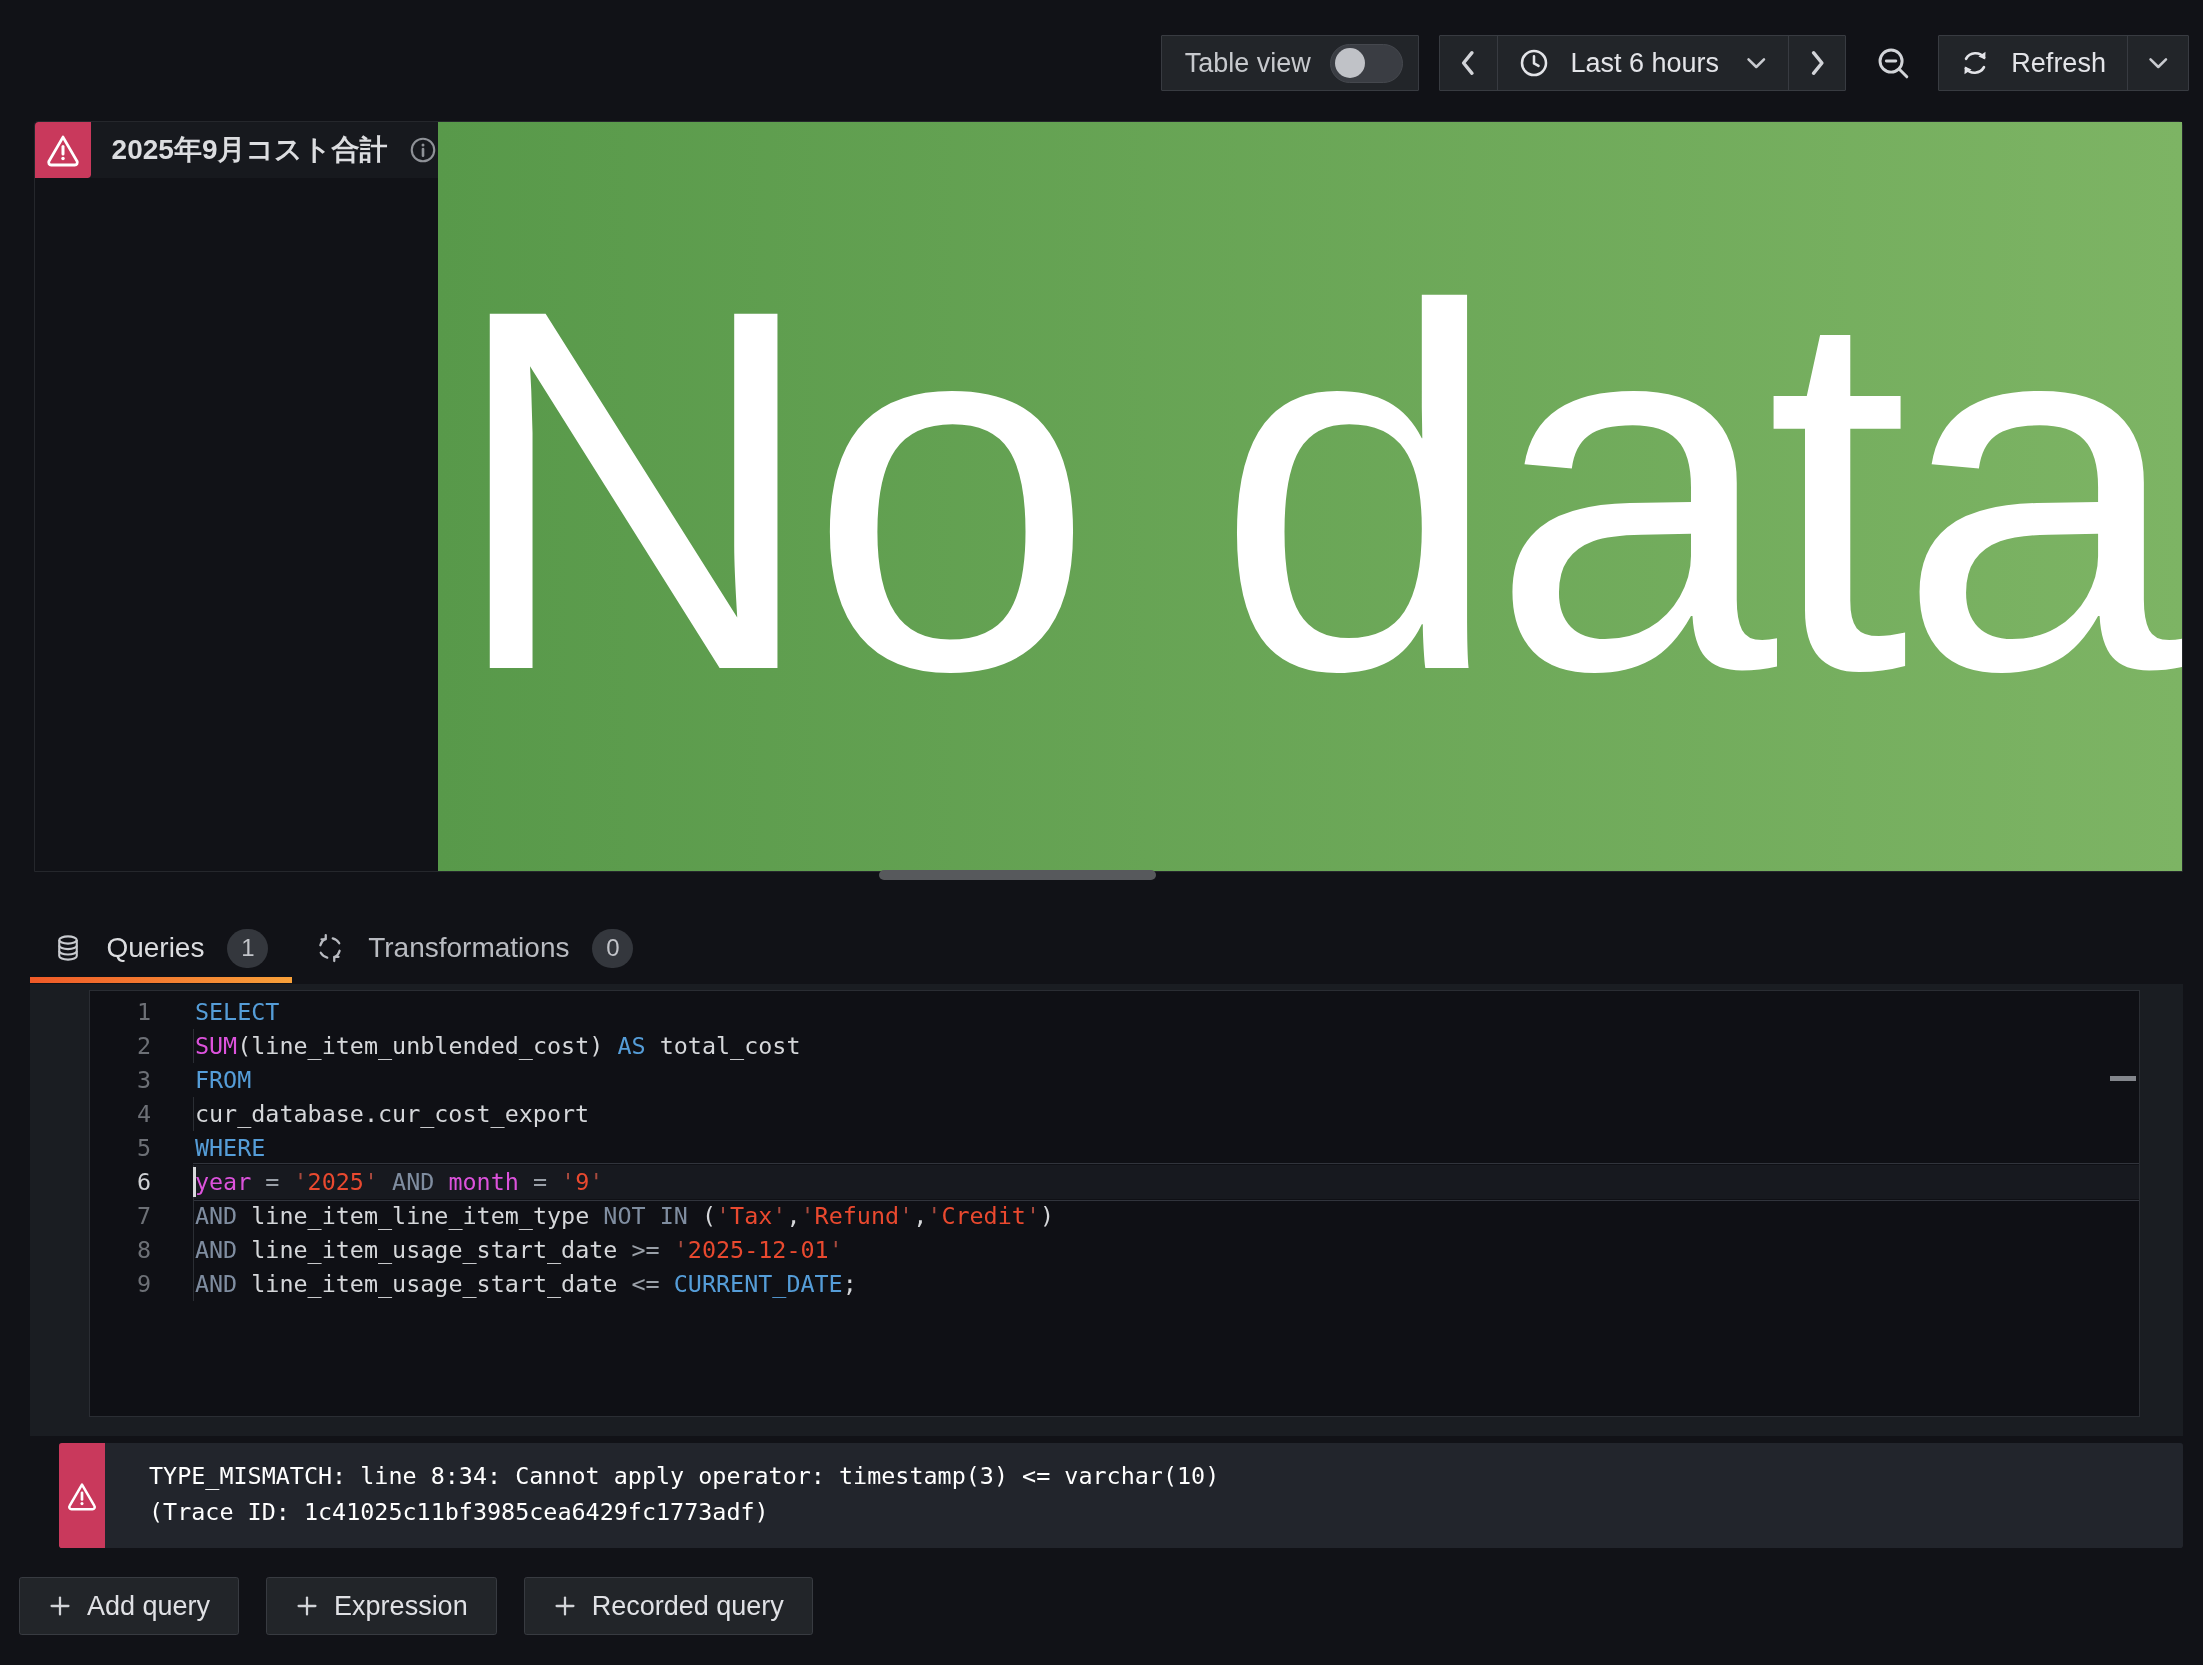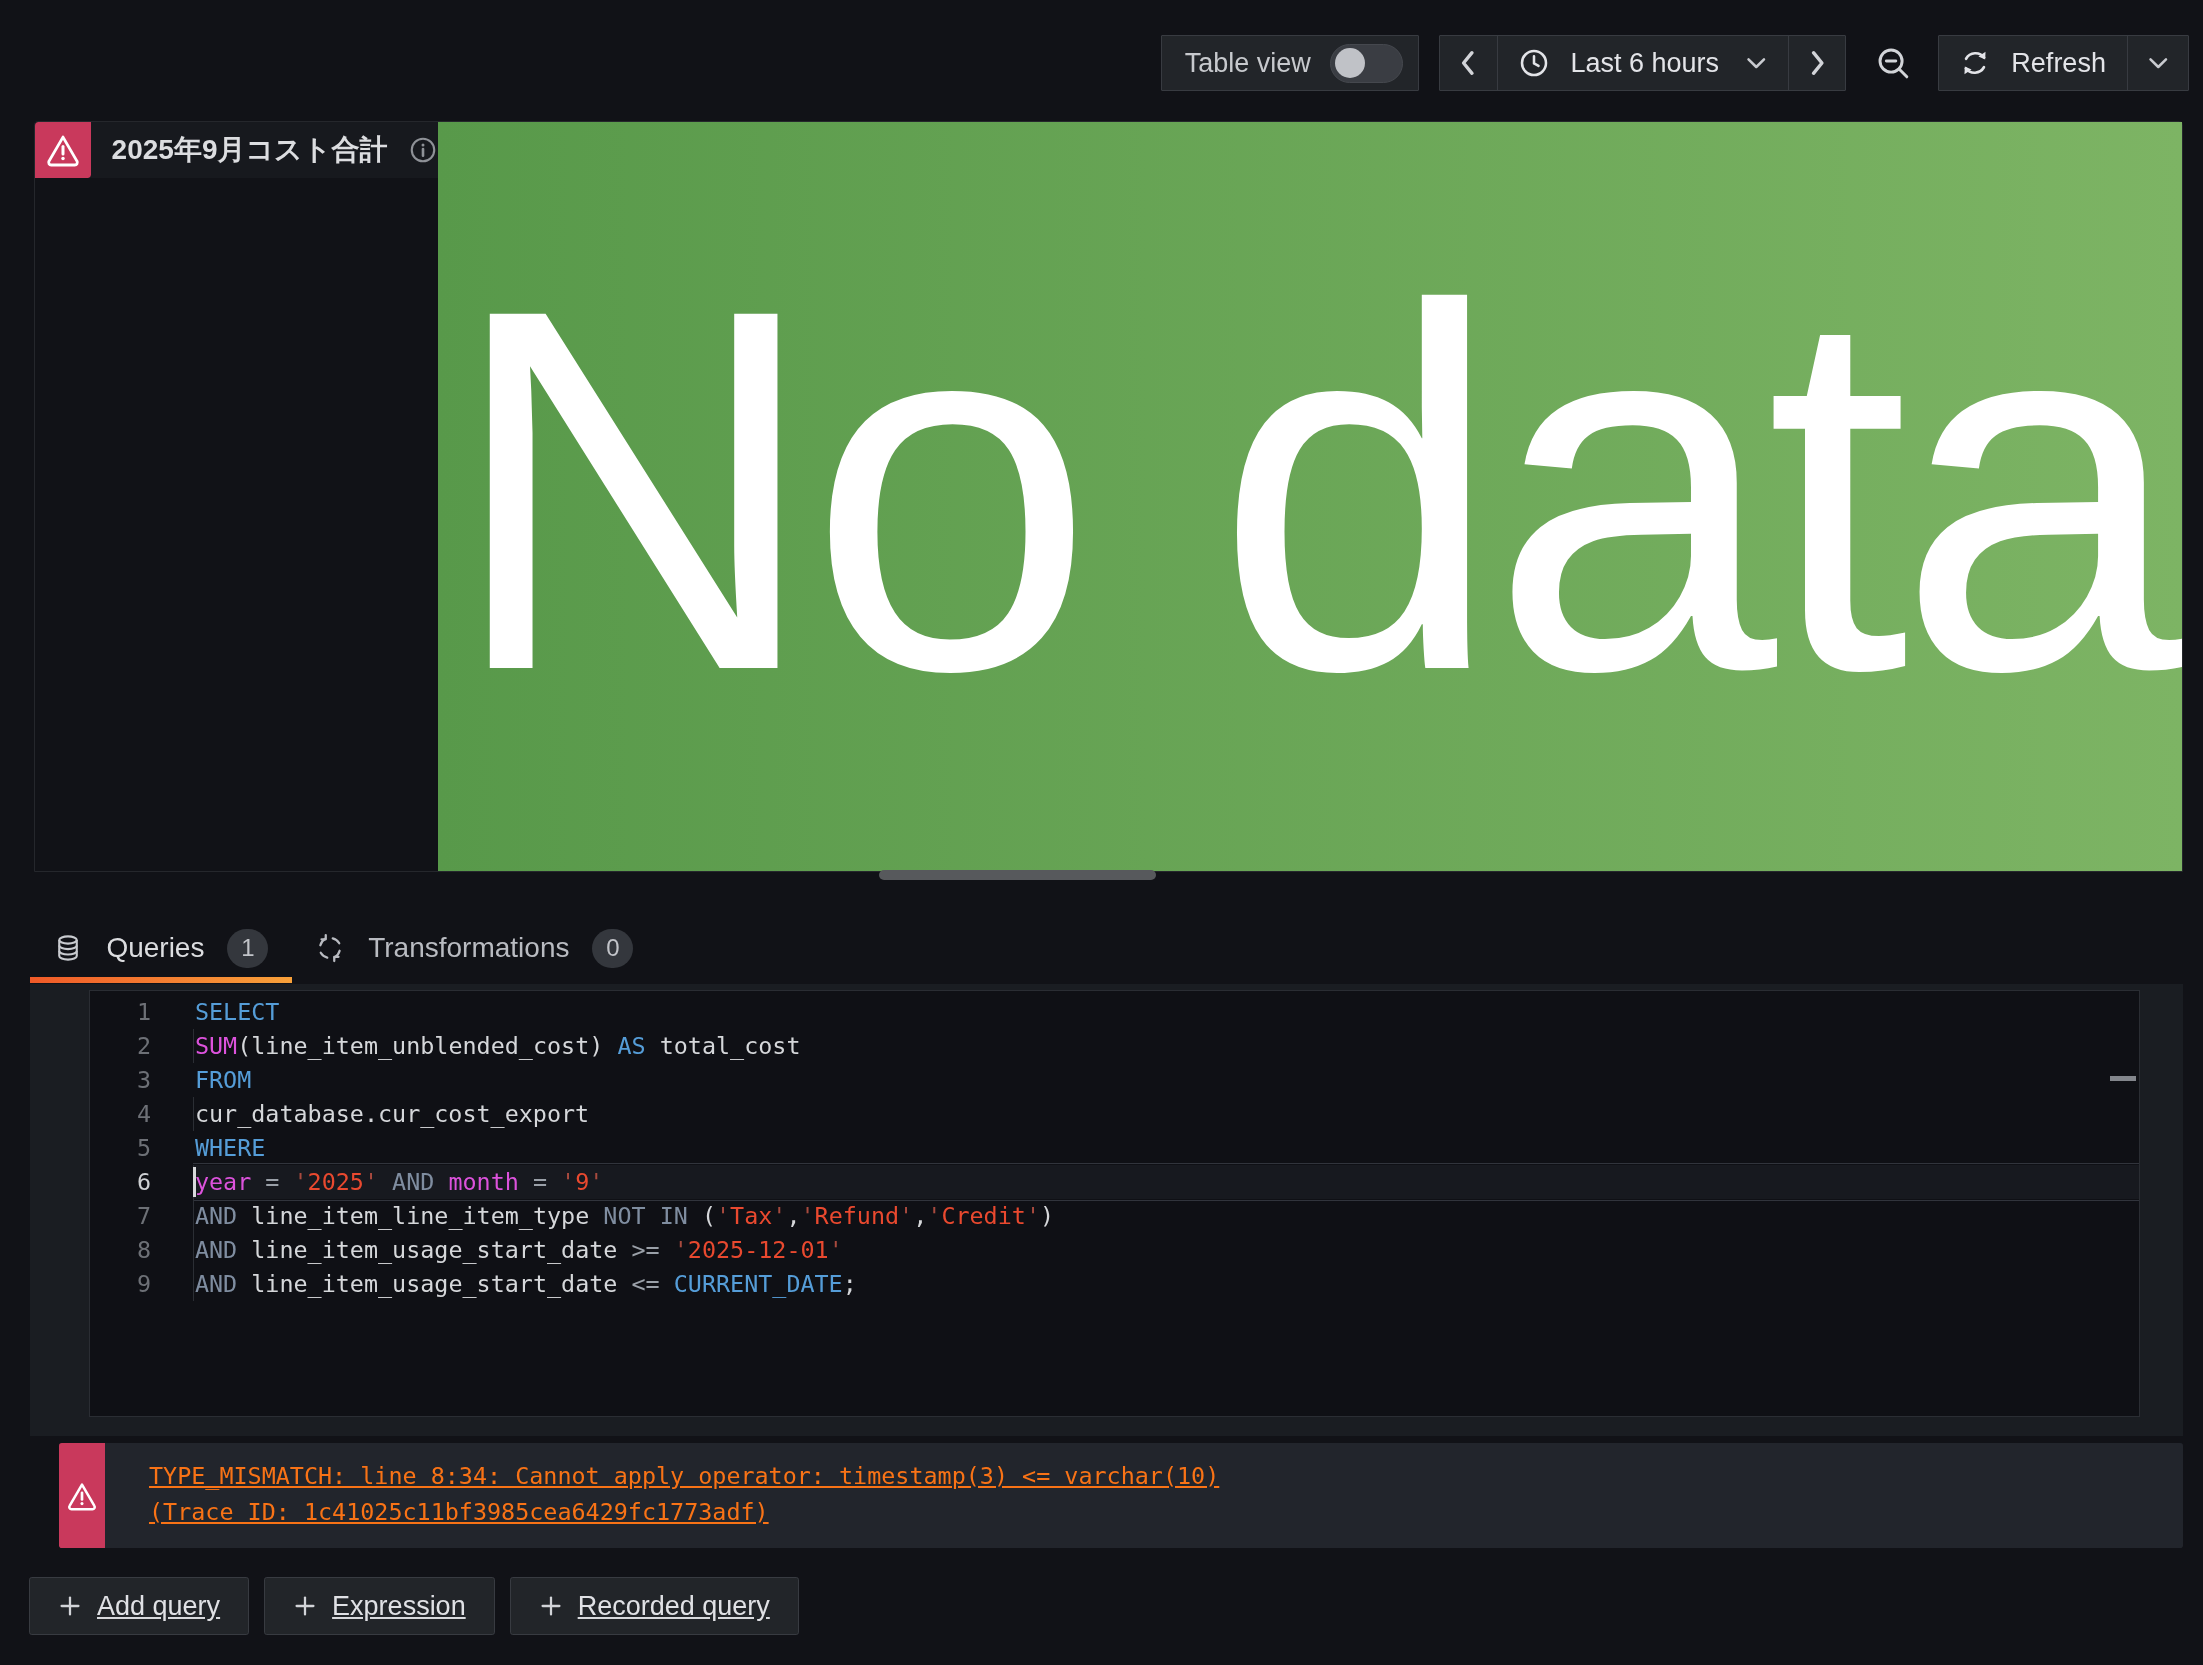--- a/index.html
+++ b/index.html
@@ -147,27 +147,26 @@
     position:absolute; top:1443px; left:59px; right:20.6px; height:105px;
     display:flex; border-radius:2.8px; overflow:hidden;
   }
   .alert-strip{
     width:46px; flex:none; background:var(--error-red);
     display:flex; align-items:center; justify-content:center;
   }
   .alert-body{
     flex:1; background:var(--alert-body-bg);
     font-family:"DejaVu Sans Mono","Liberation Mono",monospace;
-    font-size:23.4px; line-height:36px; color:#f97316;
+    font-size:23.4px; line-height:36px; color:#ffffff;
     padding:15px 8px 0 44px;
-    text-decoration:underline;
-  }
-
-  
-  .footer{ position:absolute; top:1577px; left:29px; display:flex; gap:15px;text-decoration:underline; }
+  }
+
+  
+  .footer{ position:absolute; top:1577px; left:19px; display:flex; gap:27px; }
   .btn{
     height:58px; padding:0 28px; display:flex; align-items:center; gap:15px;
     background:var(--button-bg); border:0.9px solid var(--button-border);
     border-radius:2.8px; font-size:27px; color:#e0e1e5; cursor:pointer;
     font-family:inherit; white-space:nowrap;
   }
 </style>
 </head>
 <body>
 

